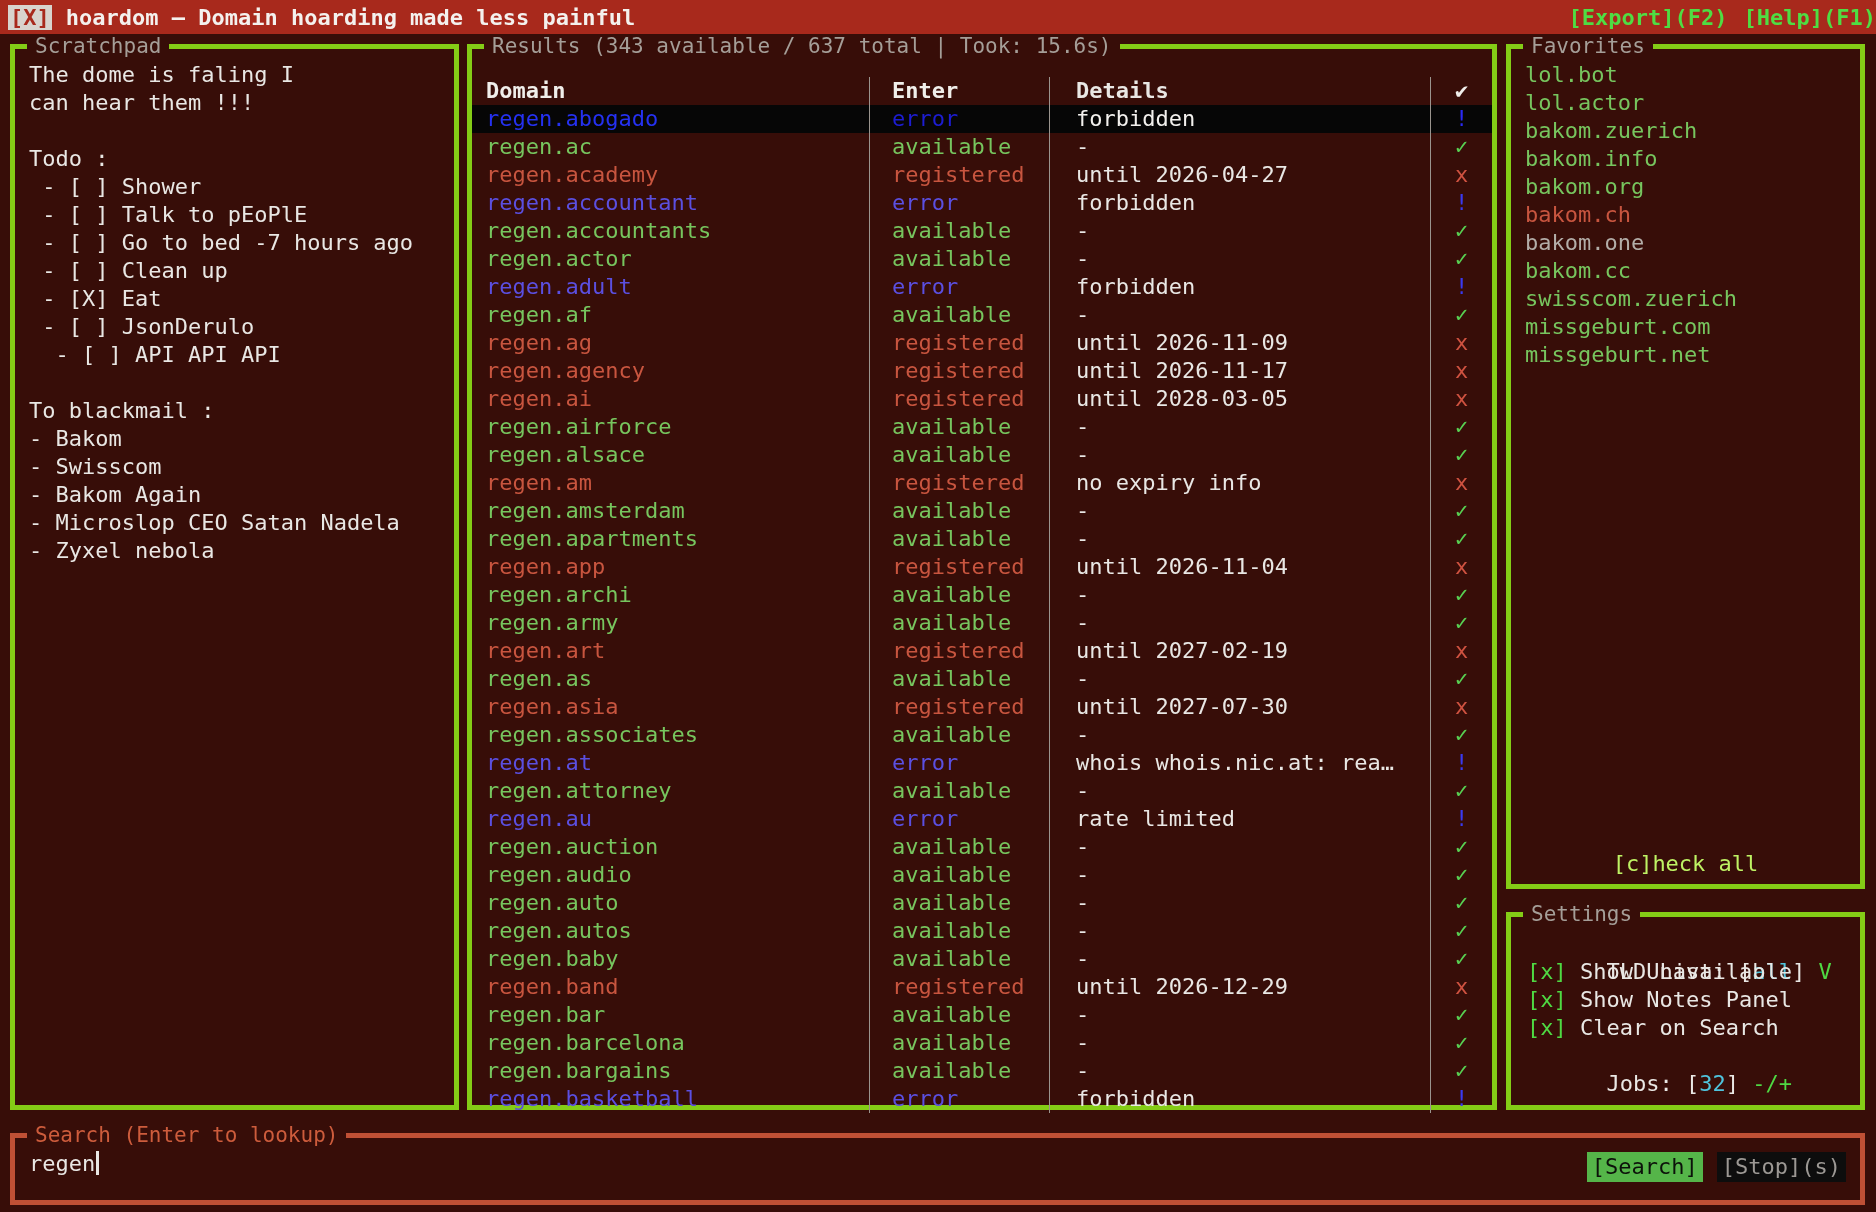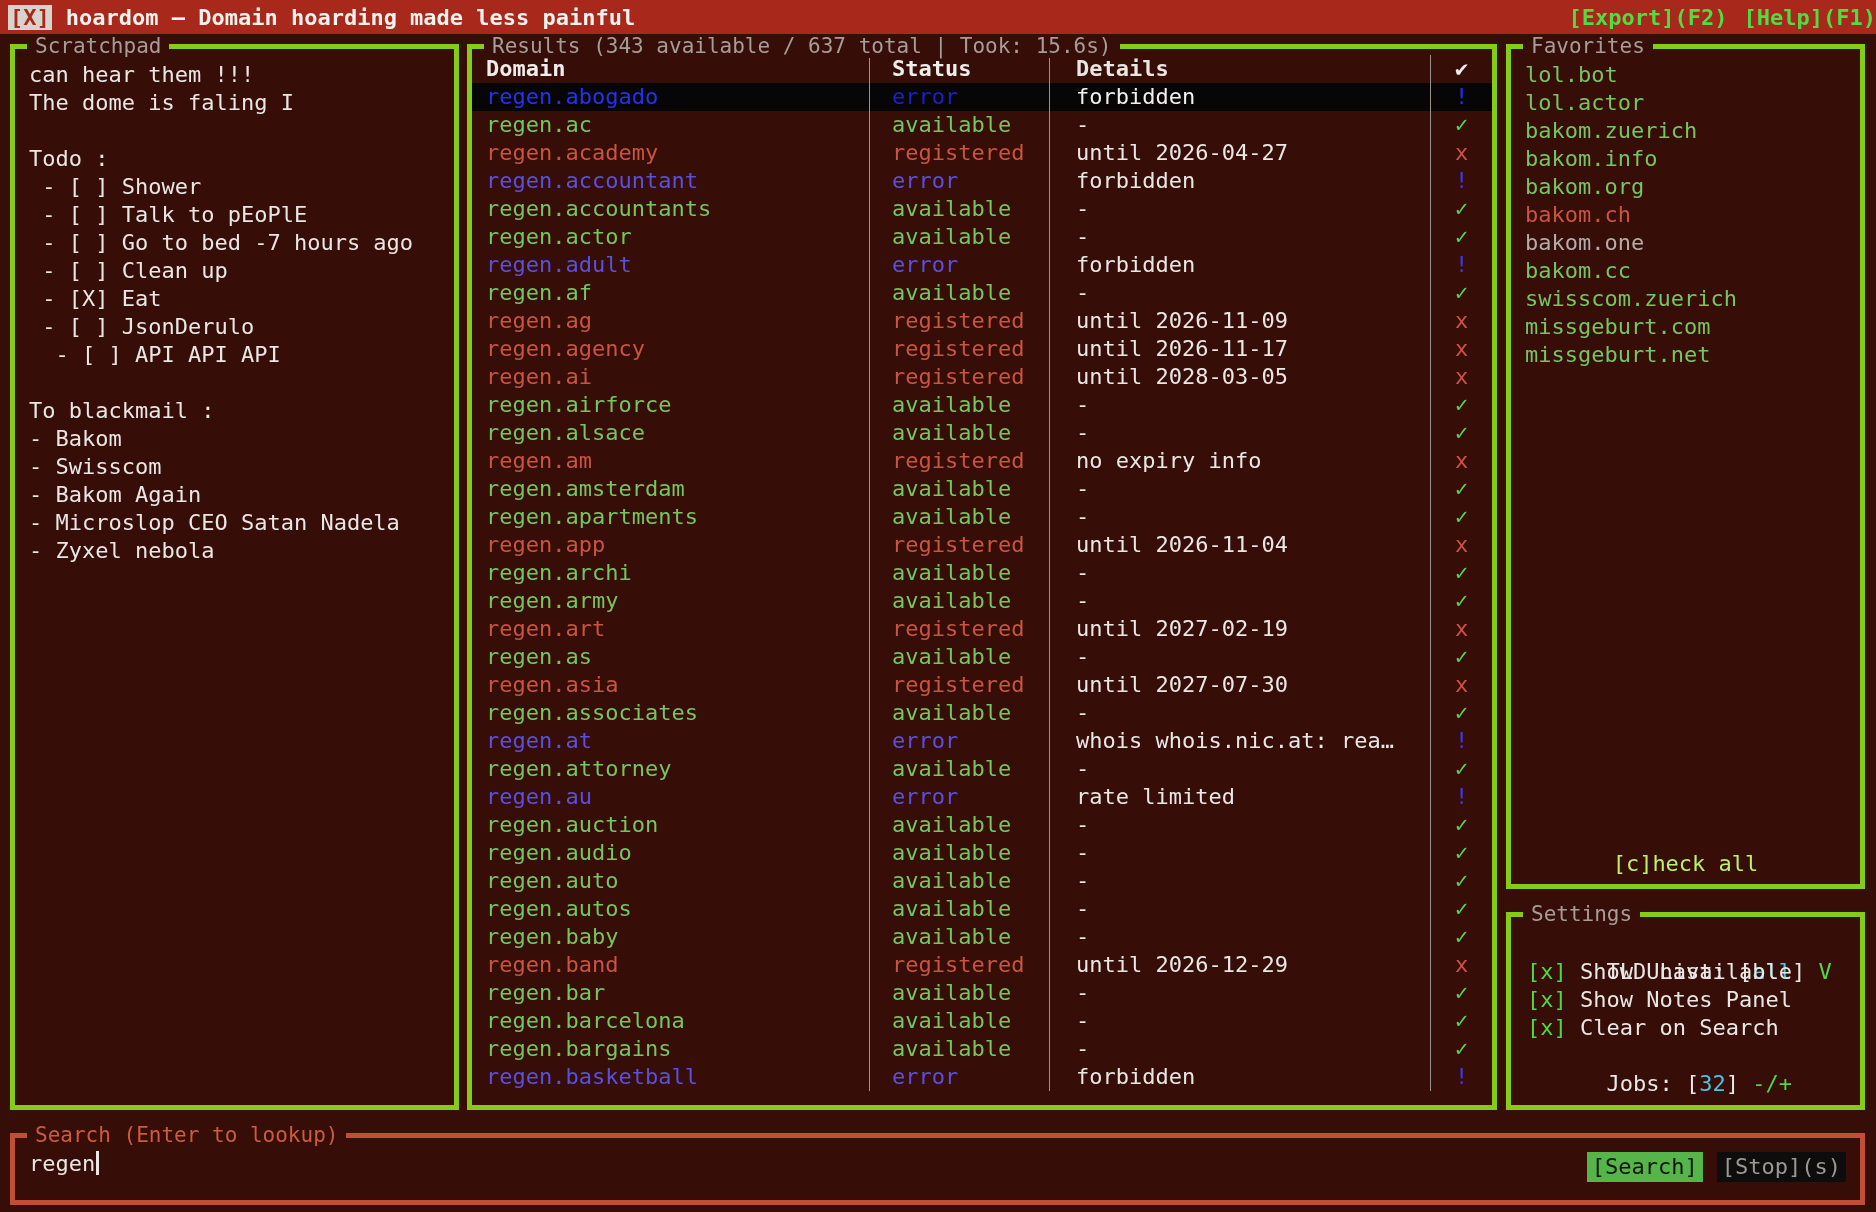--- a/index.html
+++ b/index.html
@@ -22,21 +22,21 @@
   .scratchpad{left:10px;top:44px;width:449px;height:1066px}
   .results{left:467px;top:44px;width:1030px;height:1066px}
   .favorites{left:1506px;top:44px;width:359px;height:845px}
   .settings{left:1506px;top:912px;width:359px;height:198px}
   .search{left:10px;top:1133px;width:1855px;height:72px;border-color:#bf5035}
   .search .panel-title{color:#cd5c3c}
   
   .pad-lines{padding:12px 14px}
   .pad-line{height:28px;line-height:28px;white-space:pre}
   
-  .table{margin-top:6px}
+  .table{margin-top:28px}
   .trow{display:flex;height:28px;line-height:28px;box-sizing:border-box}
   .thead{font-weight:bold;color:#f0eeea}
   .c-domain,.c-status,.c-details,.c-check{box-sizing:border-box;white-space:pre;overflow:hidden}
   .c-domain{width:398px;padding-left:14px;border-right:1px solid #9a948e}
   .c-status{width:180px;padding-left:22px;border-right:1px solid #9a948e}
   .c-details{width:381px;padding-left:26px;border-right:1px solid #9a948e;color:#e9e7e4}
   .c-check{flex:1;text-align:center}
   .st-available{color:#77c55e}
   .st-registered{color:#c8553f}
   .st-error{color:#5b4fe0}
@@ -76,22 +76,22 @@
   <span class="app-title">hoardom — Domain hoarding made less painful</span>
   <span class="titlebar-right">
     <span>[Export](F2)</span>
     <span>[Help](F1)</span>
   </span>
 </div>
 
 <div class="panel scratchpad">
   <span class="panel-title">Scratchpad</span>
   <div class="pad-lines" id="scratchpad-lines">
+      <div class="pad-line">The dome is faling I</div>
       <div class="pad-line">can hear them !!!</div>
-      <div class="pad-line">The dome is faling I</div>
       <div class="pad-line"></div>
       <div class="pad-line">Todo :</div>
       <div class="pad-line"> - [ ] Shower</div>
       <div class="pad-line"> - [ ] Talk to pEoPlE</div>
       <div class="pad-line"> - [ ] Go to bed -7 hours ago</div>
       <div class="pad-line"> - [ ] Clean up</div>
       <div class="pad-line"> - [X] Eat</div>
       <div class="pad-line"> - [ ] JsonDerulo</div>
       <div class="pad-line">  - [ ] API API API</div>
       <div class="pad-line"></div>
@@ -102,21 +102,21 @@
       <div class="pad-line">- Microslop CEO Satan Nadela</div>
       <div class="pad-line">- Zyxel nebola</div>
     </div>
 </div>
 
 <div class="panel results">
   <span class="panel-title">Results (343 available / 637 total | Took: 15.6s)</span>
   <div class="table">
     <div class="trow thead">
       <span class="c-domain">Domain</span>
-      <span class="c-status">Status</span>
+      <span class="c-status">Enter</span>
       <span class="c-details">Details</span>
       <span class="c-check">✔</span>
     </div>
     <div id="results-rows">
         <div class="trow selected">
           <span class="c-domain st-error">regen.abogado</span>
           <span class="c-status st-error">error</span>
           <span class="c-details">forbidden</span>
           <span class="c-check mark-error">!</span>
         </div>

